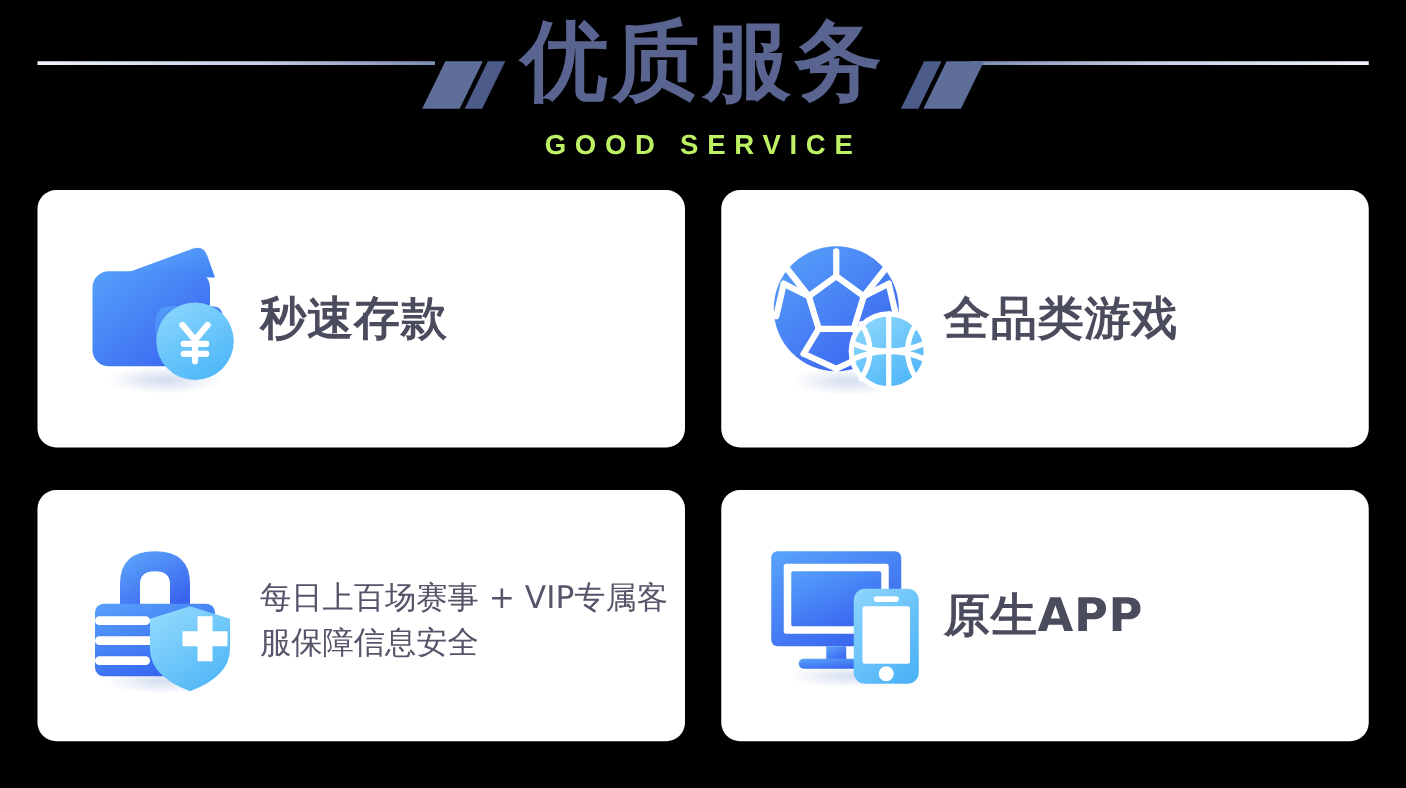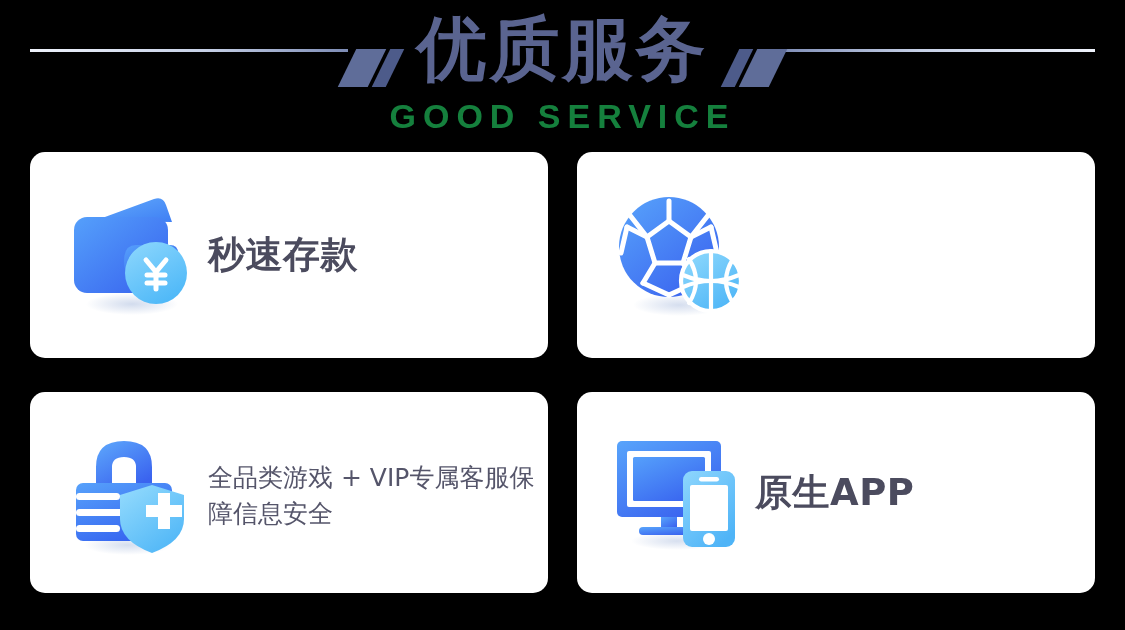--- a/index.html
+++ b/index.html
@@ -35,23 +35,23 @@
     position: absolute; top: 8px; left: 0; width: 1125px;
     text-align: center;
     font-size: 70px; font-weight: bold; line-height: 82px;
     letter-spacing: 3px;
     color: #5a6490;
     font-family: "DejaVu Sans", "Liberation Sans", sans-serif;
   }
   .title-en {
     position: absolute; top: 96px; left: 0; width: 1125px;
     text-align: center;
-    font-size: 34px; font-weight: bold; line-height: 40px;
+    font-size: 22px; font-weight: bold; line-height: 40px;
     letter-spacing: 7px;
-    color: #15803d;
+    color: #bef264;
   }
 
   
   .grid {
     position: absolute; left: 30px; top: 152px;
     width: 1065px;
     display: grid;
     grid-template-columns: 518px 518px;
     grid-template-rows: 206px 201px;
     column-gap: 29px; row-gap: 34px;
@@ -183,20 +183,21 @@
             <circle cx="100" cy="94" r="30"></circle>
             <path d="M100 64 V124"></path>
             <path d="M72 88 Q100 100 128 88"></path>
             <path d="M72 100 Q100 88 128 100"></path>
             <path d="M78 72 Q92 94 78 116"></path>
             <path d="M122 72 Q108 94 122 116"></path>
           </g>
         </svg>
       </div>
       <div class="card-text">
+        <div class="card-title">全品类游戏</div>
       </div>
     </div>
 
     <div class="card">
       <div class="icon-wrap">
         <svg width="132" height="132" viewBox="0 0 132 132">
           <defs>
             <linearGradient id="lk" x1="0" y1="0" x2="0.7" y2="1">
               <stop offset="0" stop-color="#5ea9fc"></stop>
                 <stop offset="1" stop-color="#3a63ef"></stop>
@@ -220,21 +221,21 @@
           <g fill="#ffffff">
             <rect x="10" y="66" width="44" height="7" rx="3.5"></rect>
             <rect x="10" y="82" width="54" height="7" rx="3.5"></rect>
             <rect x="10" y="98" width="44" height="7" rx="3.5"></rect>
           </g>
           <path d="M86 58 L118 68 V92 Q118 114 86 126 Q54 114 54 92 V68 Z" fill="url(#shd)"></path>
           <path d="M80 78 H92 V66 H104 V78 H116 V90 H104 V102 H92 V90 H80 Z" fill="#ffffff"></path>
         </svg>
       </div>
       <div class="card-text">
-        <div class="card-desc wide">全品类游戏 + VIP专属客服保障信息安全</div>
+        <div class="card-desc wide">每日上百场赛事 + VIP专属客服保障信息安全</div>
       </div>
     </div>
 
     <div class="card">
       <div class="icon-wrap">
         <svg width="136" height="124" viewBox="0 0 136 124">
           <defs>
             <linearGradient id="mon" x1="0" y1="0" x2="0.7" y2="1">
               <stop offset="0" stop-color="#58a4fb"></stop>
                 <stop offset="1" stop-color="#3a63ef"></stop>

